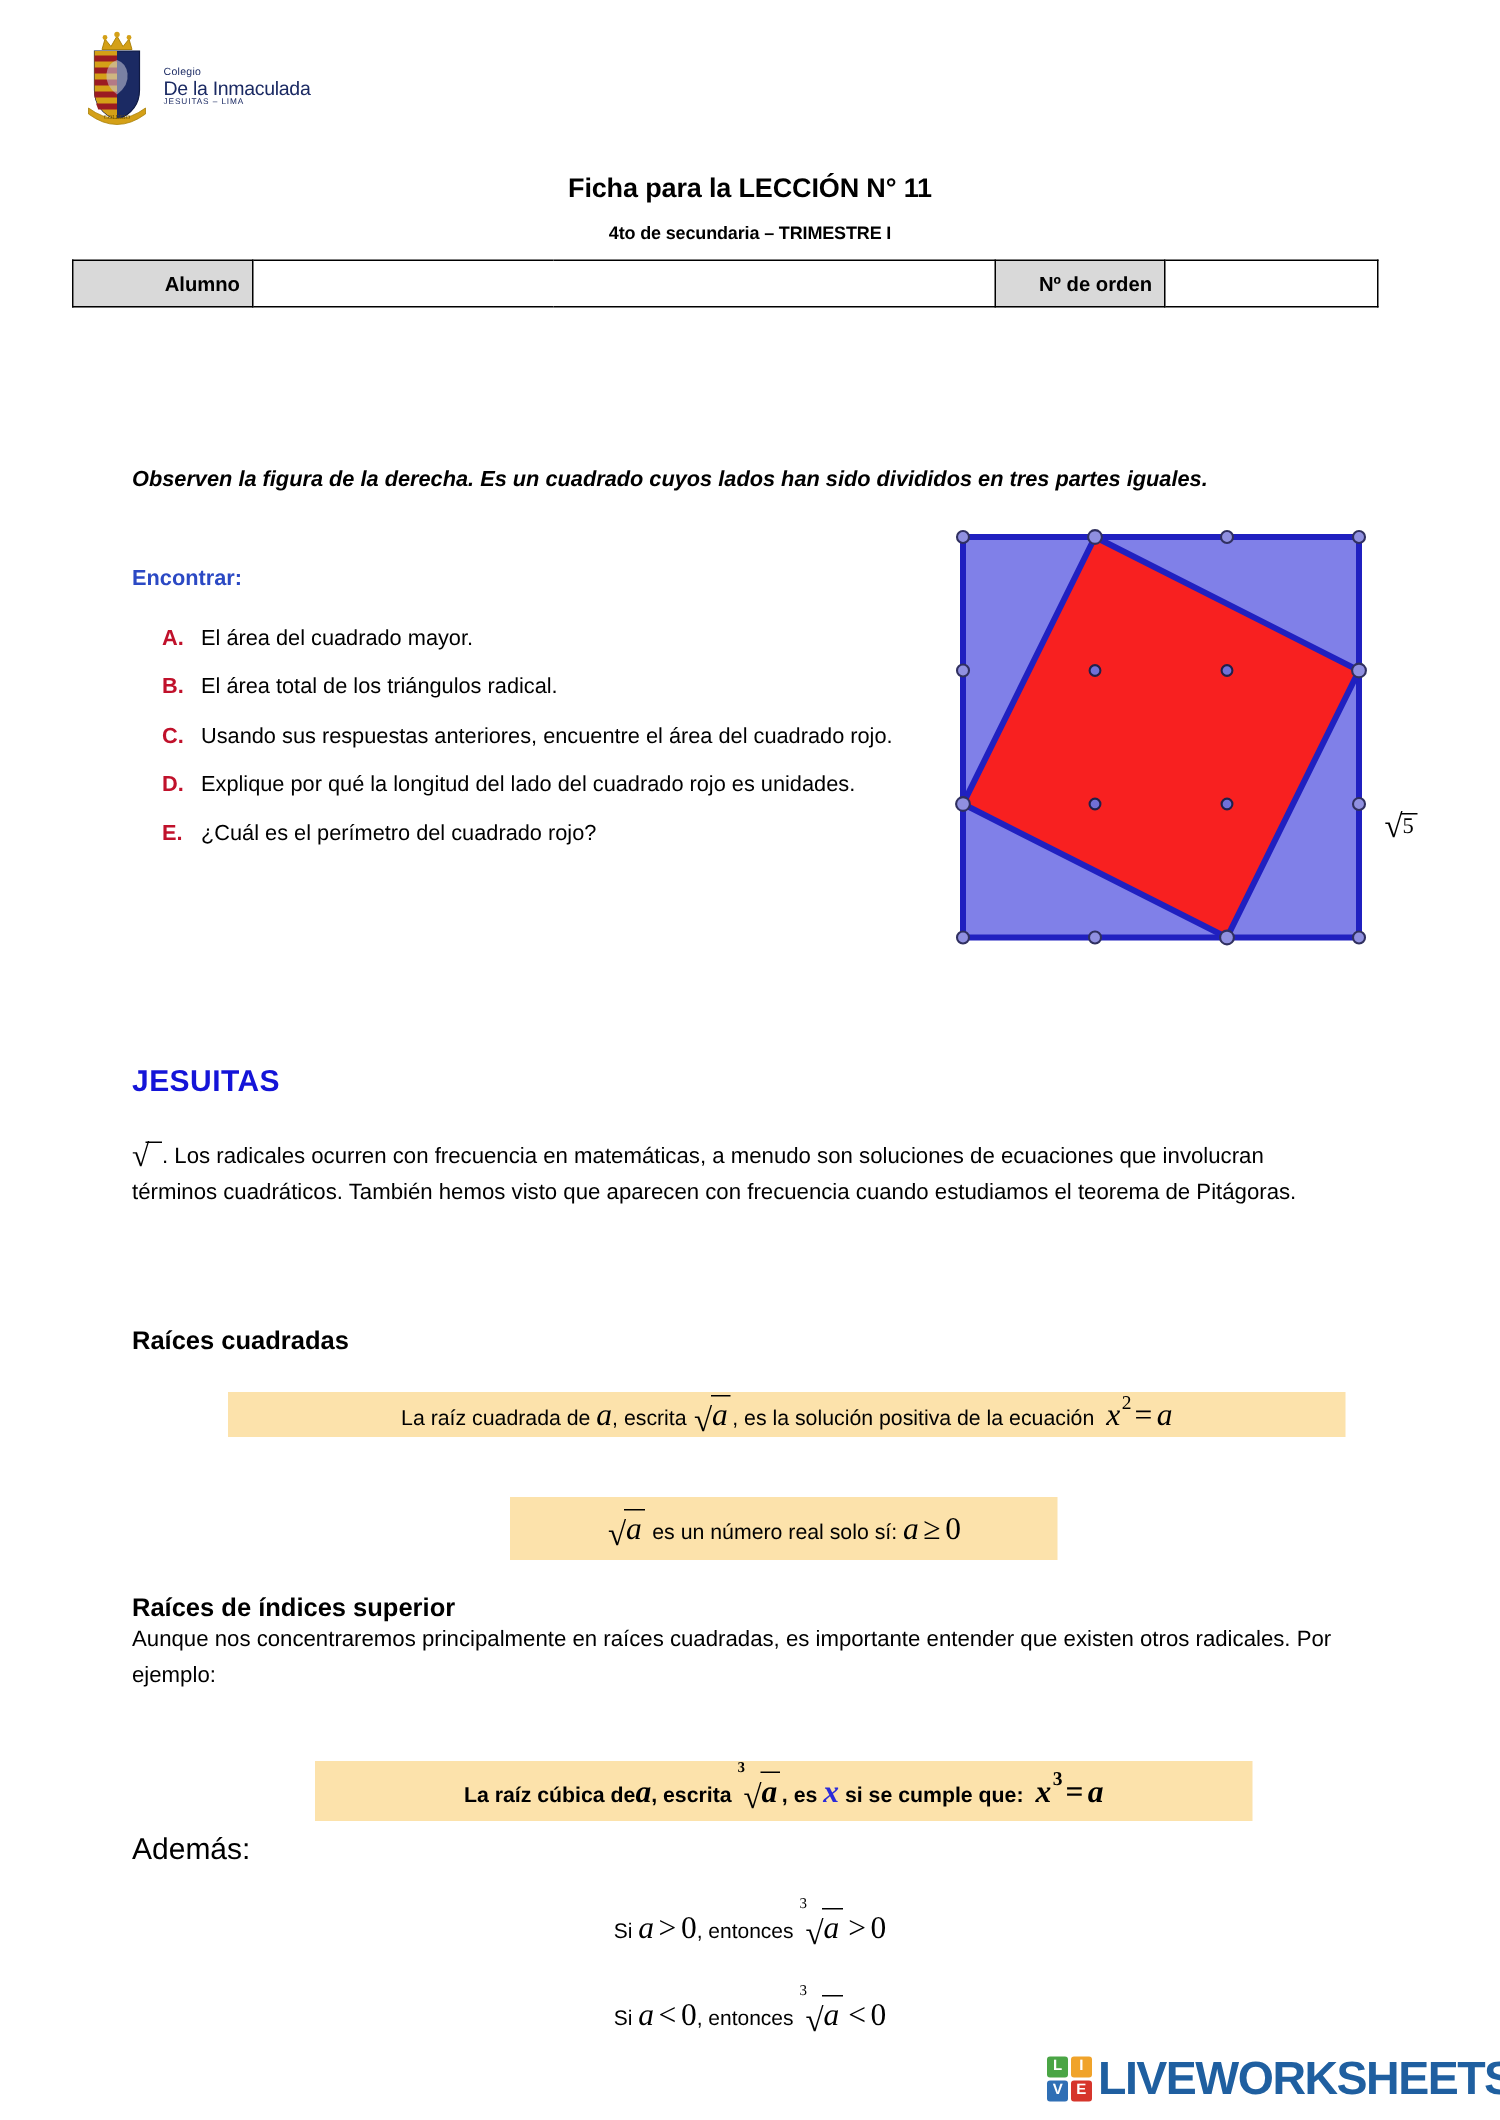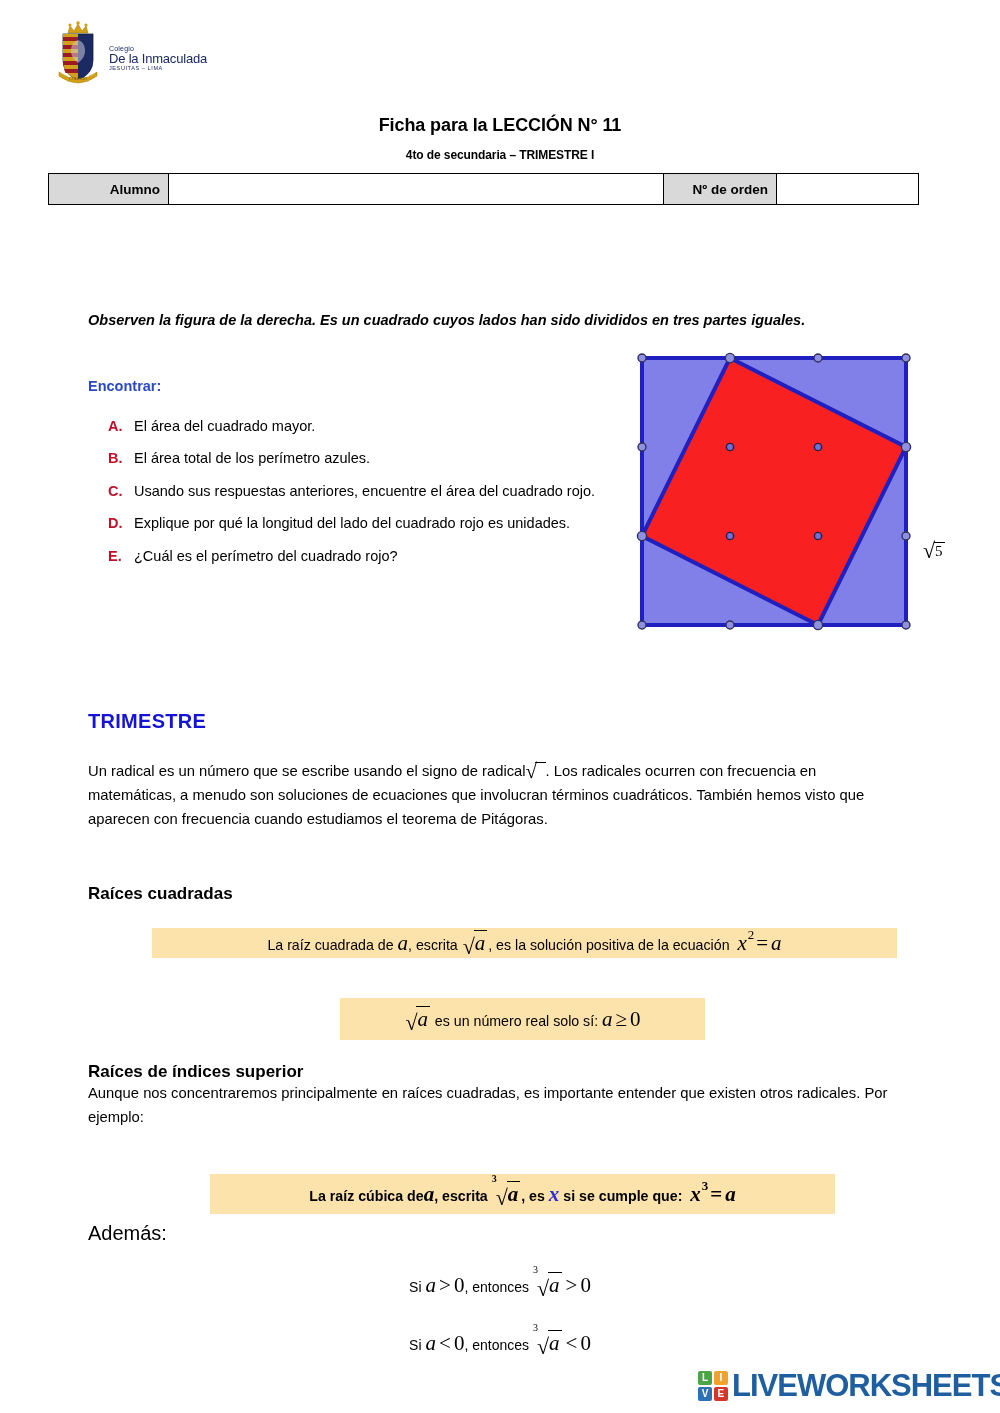--- a/index.html
+++ b/index.html
@@ -401,21 +401,21 @@
 <div class="intro">Observen la figura de la derecha. Es un cuadrado cuyos lados han sido divididos en tres partes iguales.</div>
 <div class="encontrar">Encontrar:</div>
 
 <div class="qlist">
   <div class="qitem">
     <span class="ltr">A.</span>
     <span class="qtxt">El área del cuadrado mayor.</span>
   </div>
   <div class="qitem">
     <span class="ltr">B.</span>
-    <span class="qtxt">El área total de los perímetro azules.</span>
+    <span class="qtxt">El área total de los triángulos radical.</span>
   </div>
   <div class="qitem">
     <span class="ltr">C.</span>
     <span class="qtxt">Usando sus respuestas anteriores, encuentre el área del cuadrado rojo.</span>
   </div>
   <div class="qitem">
     <span class="ltr">D.</span>
     <span class="qtxt">Explique por qué la longitud del lado del cuadrado rojo es unidades.</span>
   </div>
   <div class="qitem">
@@ -454,24 +454,24 @@
     </g>
   </svg>
 </div>
 <div class="fig-label">
   <span class="radical">
     <span class="surd">√</span>
     <span class="rad-body">5</span>
   </span>
 </div>
 
-<div class="sec-radicales" style="color: rgb(20, 20, 216);">TRIMESTRE</div>
+<div class="sec-radicales" style="color: rgb(20, 20, 216);">JESUITAS</div>
 
 <div class="para" id="para-intro">
-  <span>Un radical es un número que se escribe usando el signo de radical</span><span class="radical-empty"><span class="surd">√</span><span class="bar"></span></span><span>. Los radicales ocurren con frecuencia en matemáticas, a menudo son soluciones de ecuaciones que involucran términos cuadráticos. También hemos visto que aparecen con frecuencia cuando estudiamos el teorema de Pitágoras.</span>
+  <span class="radical-empty"><span class="surd">√</span><span class="bar"></span></span><span>. Los radicales ocurren con frecuencia en matemáticas, a menudo son soluciones de ecuaciones que involucran términos cuadráticos. También hemos visto que aparecen con frecuencia cuando estudiamos el teorema de Pitágoras.</span>
 </div>
 
 <div class="h-sub" id="h-raices-cuadradas">Raíces cuadradas</div>
 
 <div class="hl" id="hl1">
   <span class="hl-txt">
     <span>La raíz cuadrada de</span>
     <span class="mi">a</span><span>, escrita</span>
     <span class="radical"><span class="surd">√</span><span class="rad-body mi">a</span></span><span>, es la solución positiva de la ecuación</span>
     &nbsp;<span class="mi">x</span><span class="supsq">2</span><span class="mop">=</span><span class="mi">a</span>

